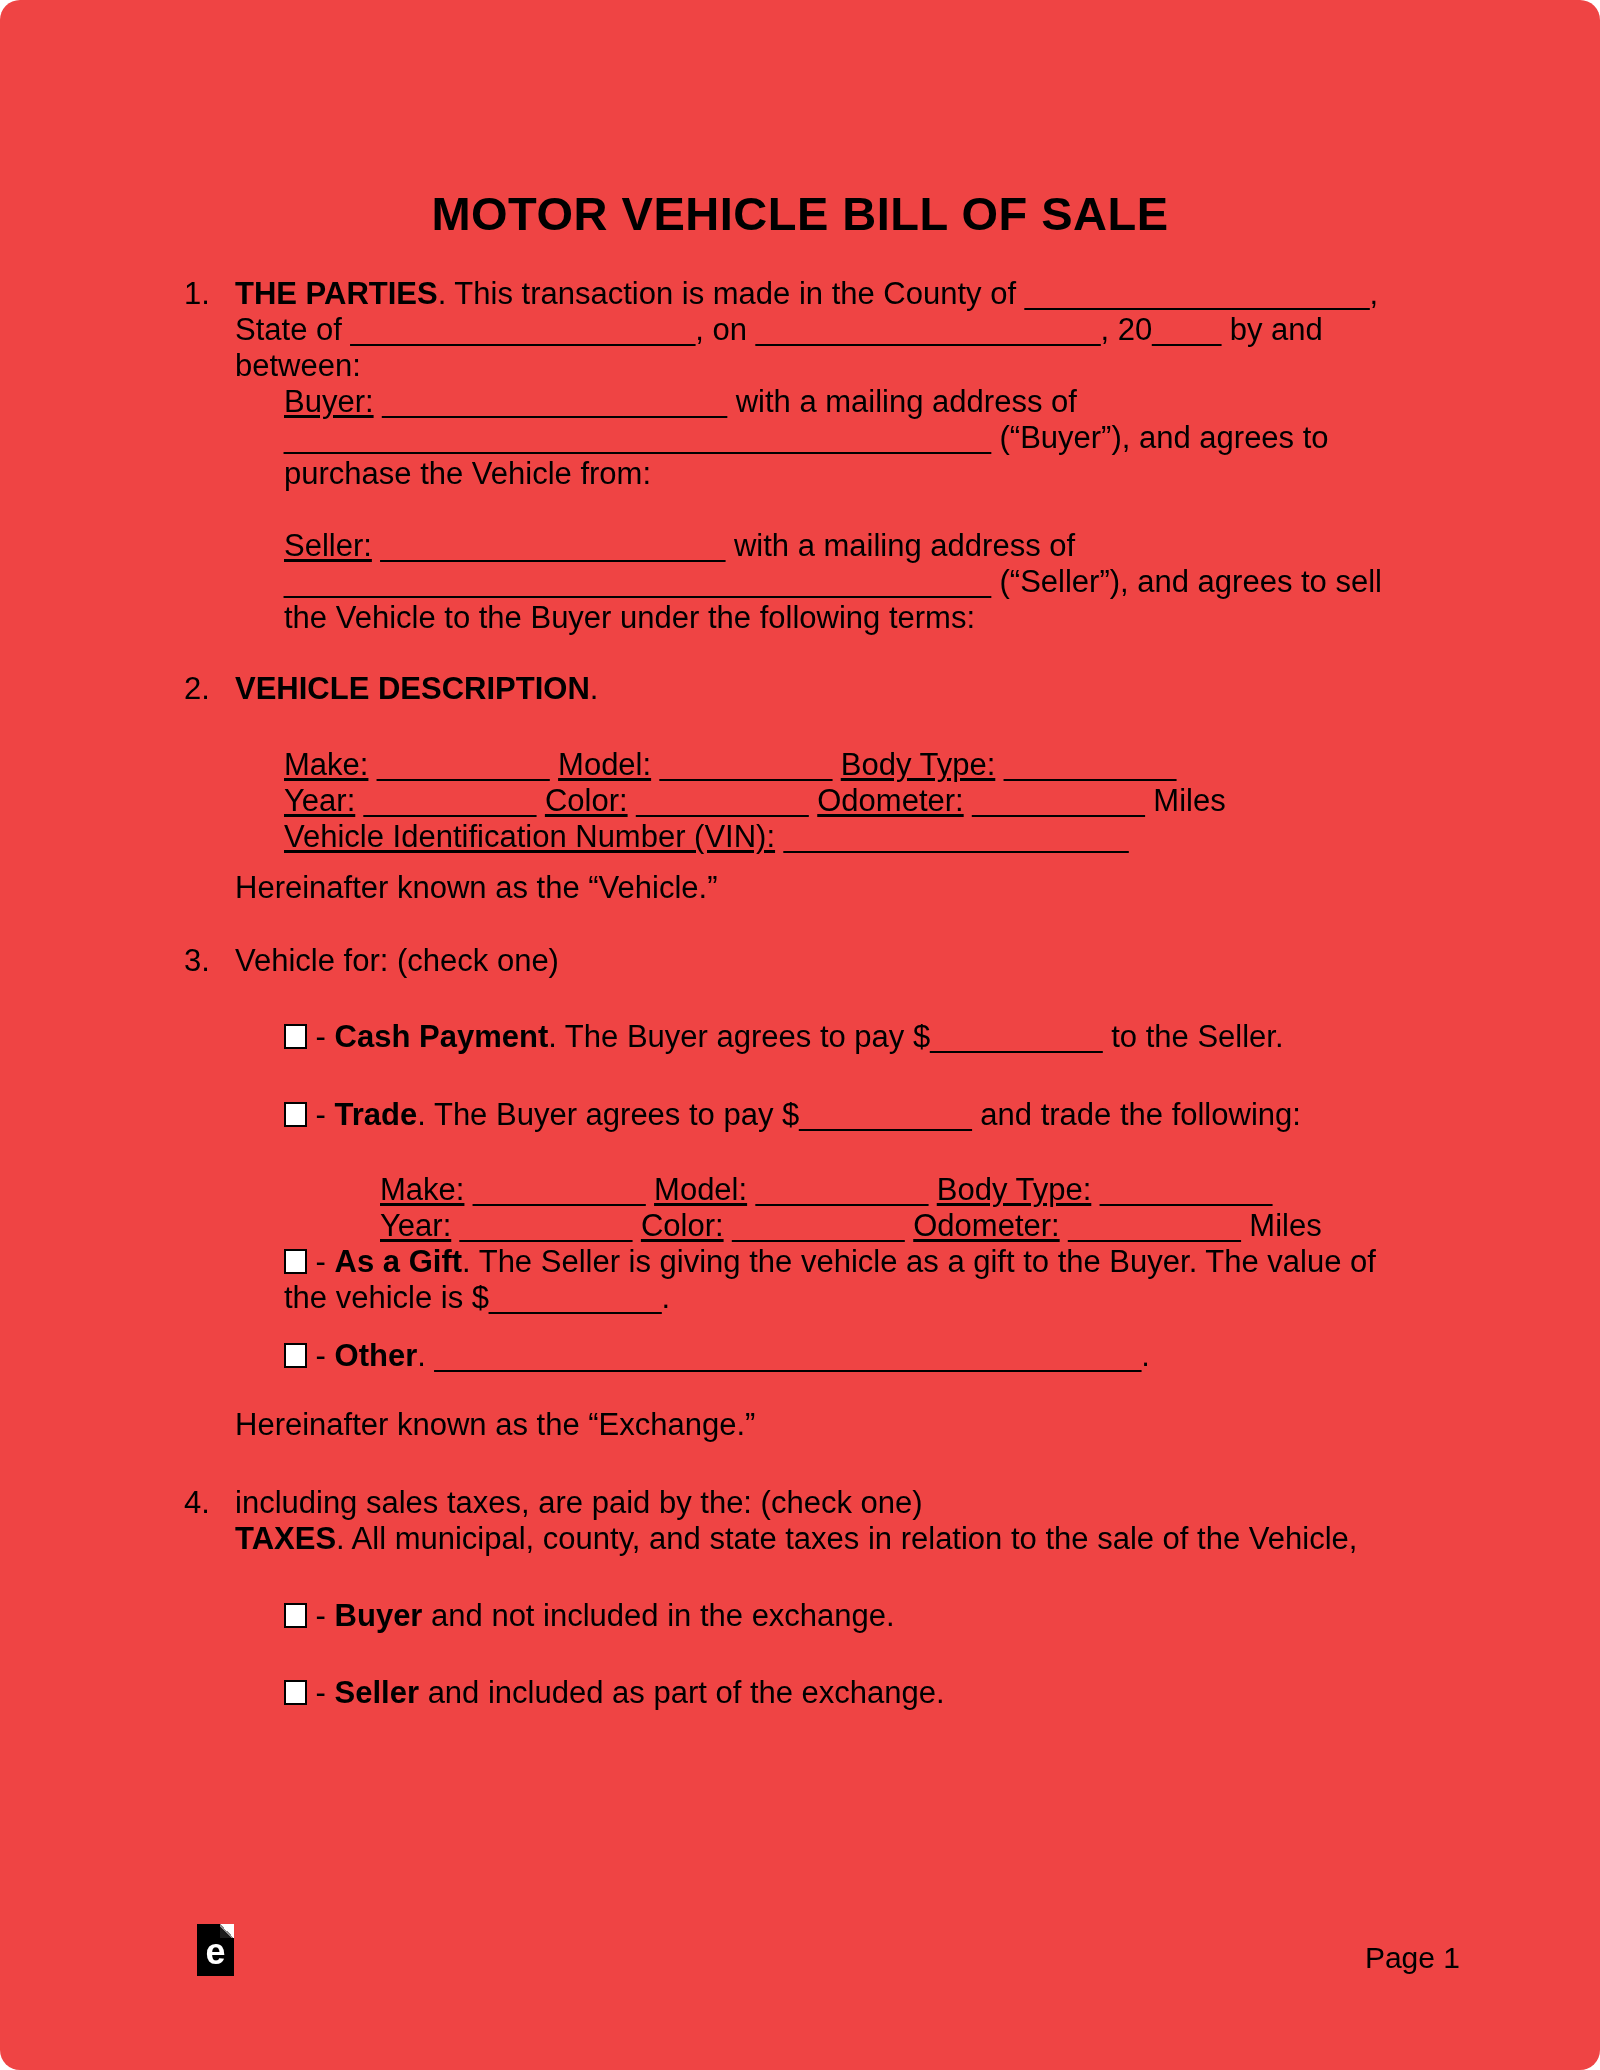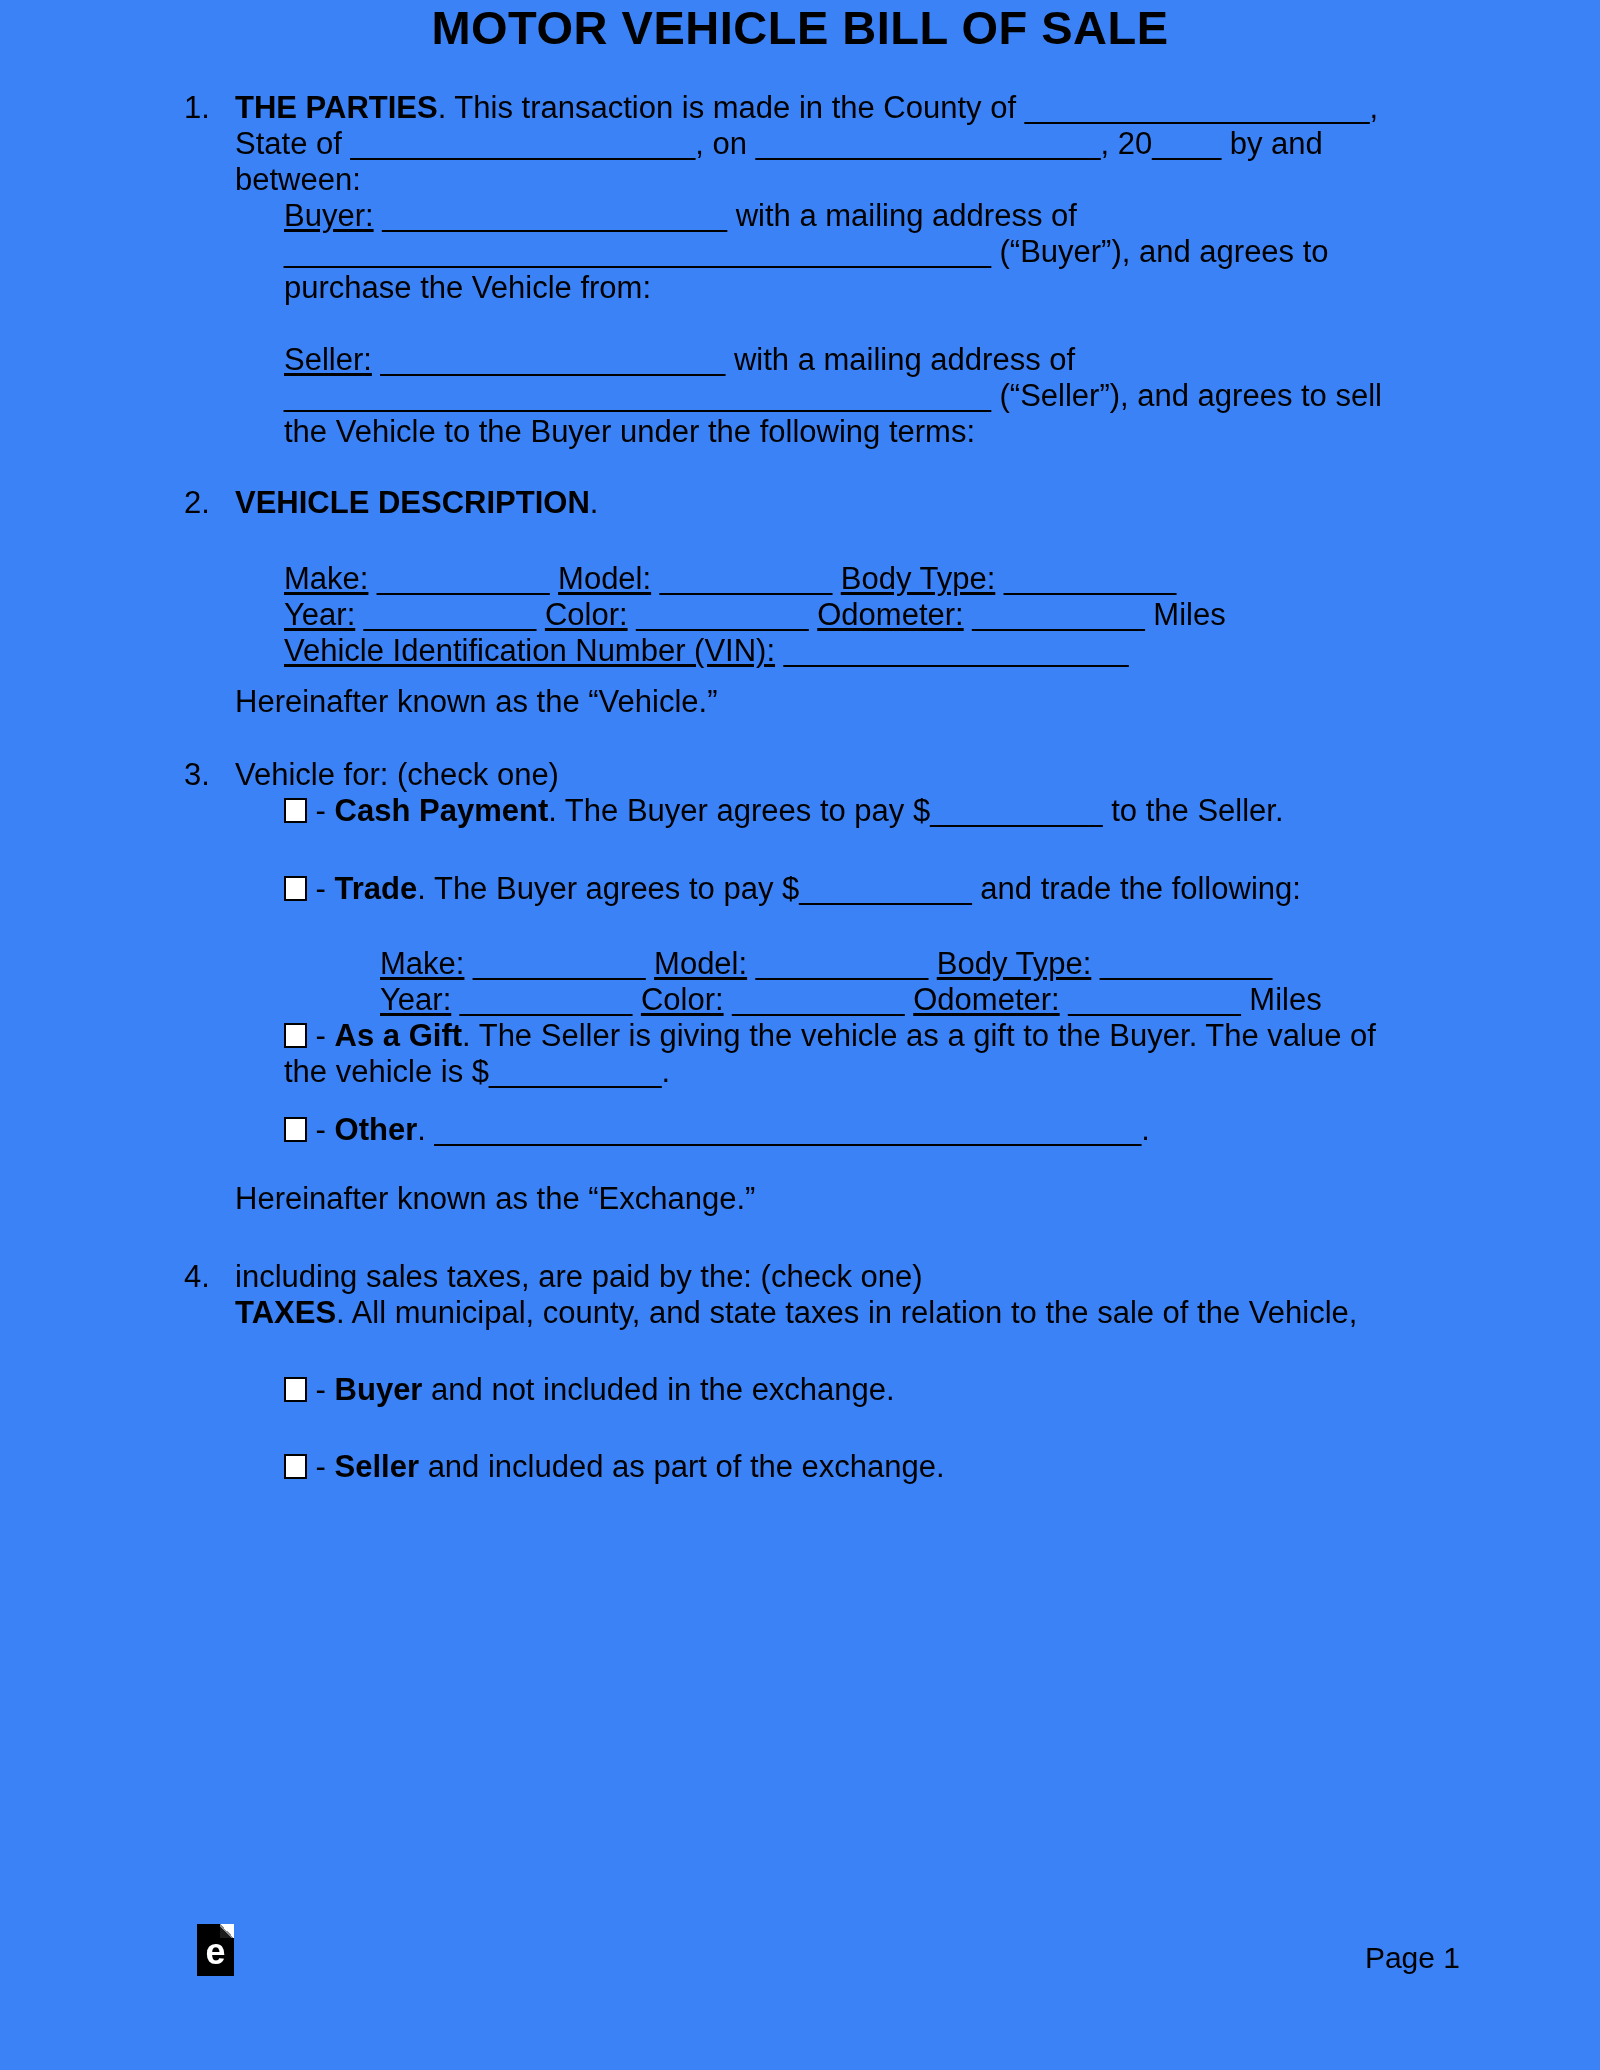--- a/index.html
+++ b/index.html
@@ -1,26 +1,28 @@
 <!DOCTYPE html>
 <html><head>
 <meta charset="utf-8">
 <style>
   html,body{margin:0;padding:0;background:#ffffff;}
   .page{
     position:relative;
     width:1600px;
     height:2070px;
-    background:#3b82f6;
+    background:#ef4444;
     color:#000000;
     font-family:"Liberation Sans", sans-serif;
     font-size:31px;
     line-height:36px;
     overflow:hidden;
+    padding-top:186px;
     box-sizing:border-box;
+    border-radius:20px;
   }
   .title{
     margin:0;
     font-size:47px;
     line-height:56px;
     font-weight:bold;
     text-align:center;
     letter-spacing:0.5px;
   }
   .para{
@@ -115,21 +117,21 @@
     <div class="line"><span class="ul">Vehicle Identification Number (VIN):</span><span> </span><span class="blank">____________________</span></div>
   </div>
 
   <div class="para" style="margin-top:15px">Hereinafter known as the “Vehicle.”</div>
 
   <div class="para" style="margin-top:37px">
     <span class="num">3.</span>
     <div class="line">Vehicle for: (check one)</div>
   </div>
 
-  <div class="para l2" style="">
+  <div class="para l2" style="margin-top:40px">
     <div class="line"><span class="checkbox"></span><span> - </span><b>Cash Payment</b><span>. The Buyer agrees to pay $</span><span class="blank">__________</span><span> to the Seller.</span></div>
   </div>
 
   <div class="para l2" style="margin-top:42px">
     <div class="line"><span class="checkbox"></span><span> - </span><b>Trade</b><span>. The Buyer agrees to pay $</span><span class="blank">__________</span><span> and trade the following:</span></div>
   </div>
 
   <div class="para l3" style="margin-top:39px">
     <div class="line"><span class="ul">Make:</span><span class="blank"> __________ </span><span class="ul">Model:</span><span class="blank"> __________ </span><span class="ul">Body Type:</span><span class="blank"> __________</span></div>
     <div class="line"><span class="ul">Year:</span><span class="blank"> __________ </span><span class="ul">Color:</span><span class="blank"> __________ </span><span class="ul">Odometer:</span><span class="blank"> __________ Miles</span></div>

